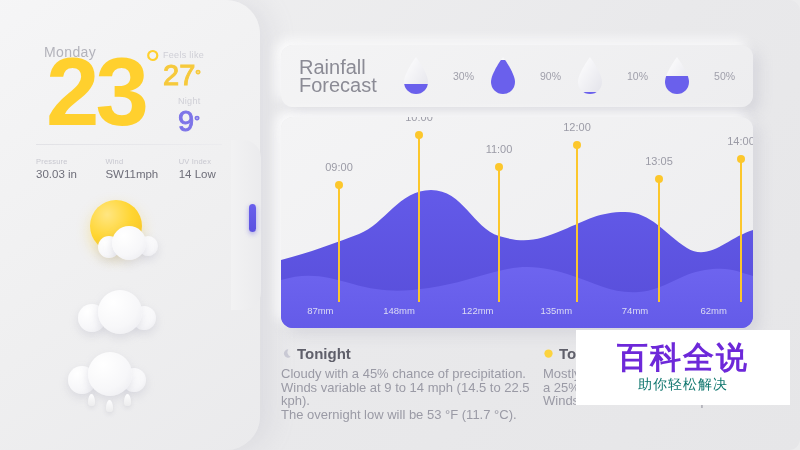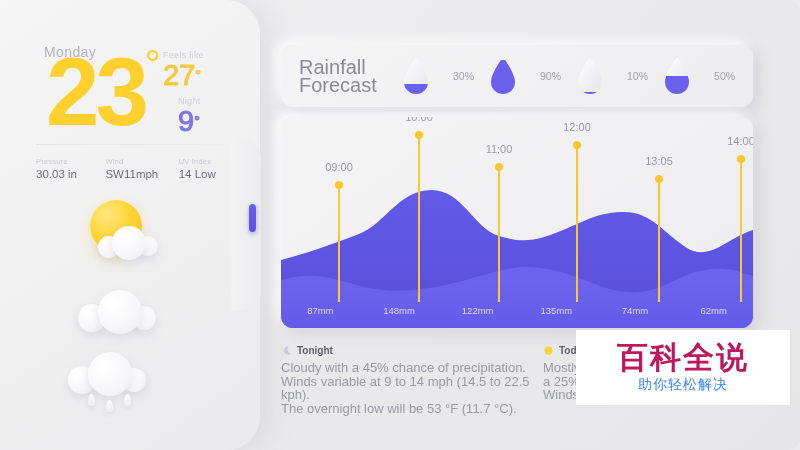--- a/index.html
+++ b/index.html
@@ -142,37 +142,37 @@
   .marker .mlabel {
     position: absolute; left: 50%; transform: translateX(-50%);
     top: -24px; font-size: 11px; color: #9b9ba6; white-space: nowrap;
   }
 
   
   .summary { position: absolute; top: 345px; }
   .sum-left { left: 281px; width: 250px; }
   .sum-right { left: 543px; width: 215px; }
   .sum-head { display: flex; align-items: center; gap: 5px; }
-  .sum-title { font-size: 10px; color: #5f5f6a; font-weight: 700; }
+  .sum-title { font-size: 15px; color: #5f5f6a; font-weight: 700; }
   .moon-icon, .sun-icon { width: 11px; height: 11px; display: block; }
   .sum-body { margin-top: 5px; }
   .sum-line { font-size: 13px; line-height: 13.5px; color: #9a9aa5; }
 
   
   .watermark {
     position: absolute; left: 576px; top: 330px; width: 214px; height: 75px;
     background: #ffffff; z-index: 40;
     display: flex; flex-direction: column;
     align-items: center; justify-content: center;
   }
   .wm-main {
-    font-size: 31px; font-weight: 700; color: #be185d; letter-spacing: 2px;
+    font-size: 31px; font-weight: 700; color: #6d28d9; letter-spacing: 2px;
     line-height: 34px;
   }
-  .wm-sub { font-size: 14px; color: #3b82f6; letter-spacing: 1px; margin-top: 1px; }
+  .wm-sub { font-size: 14px; color: #0f766e; letter-spacing: 1px; margin-top: 1px; }
 </style>
 </head>
 <body>
 
 <div id="app">
 
   <div class="left-panel">
     <div class="left-notch"></div>
   </div>
   <div class="drag-handle"></div>

